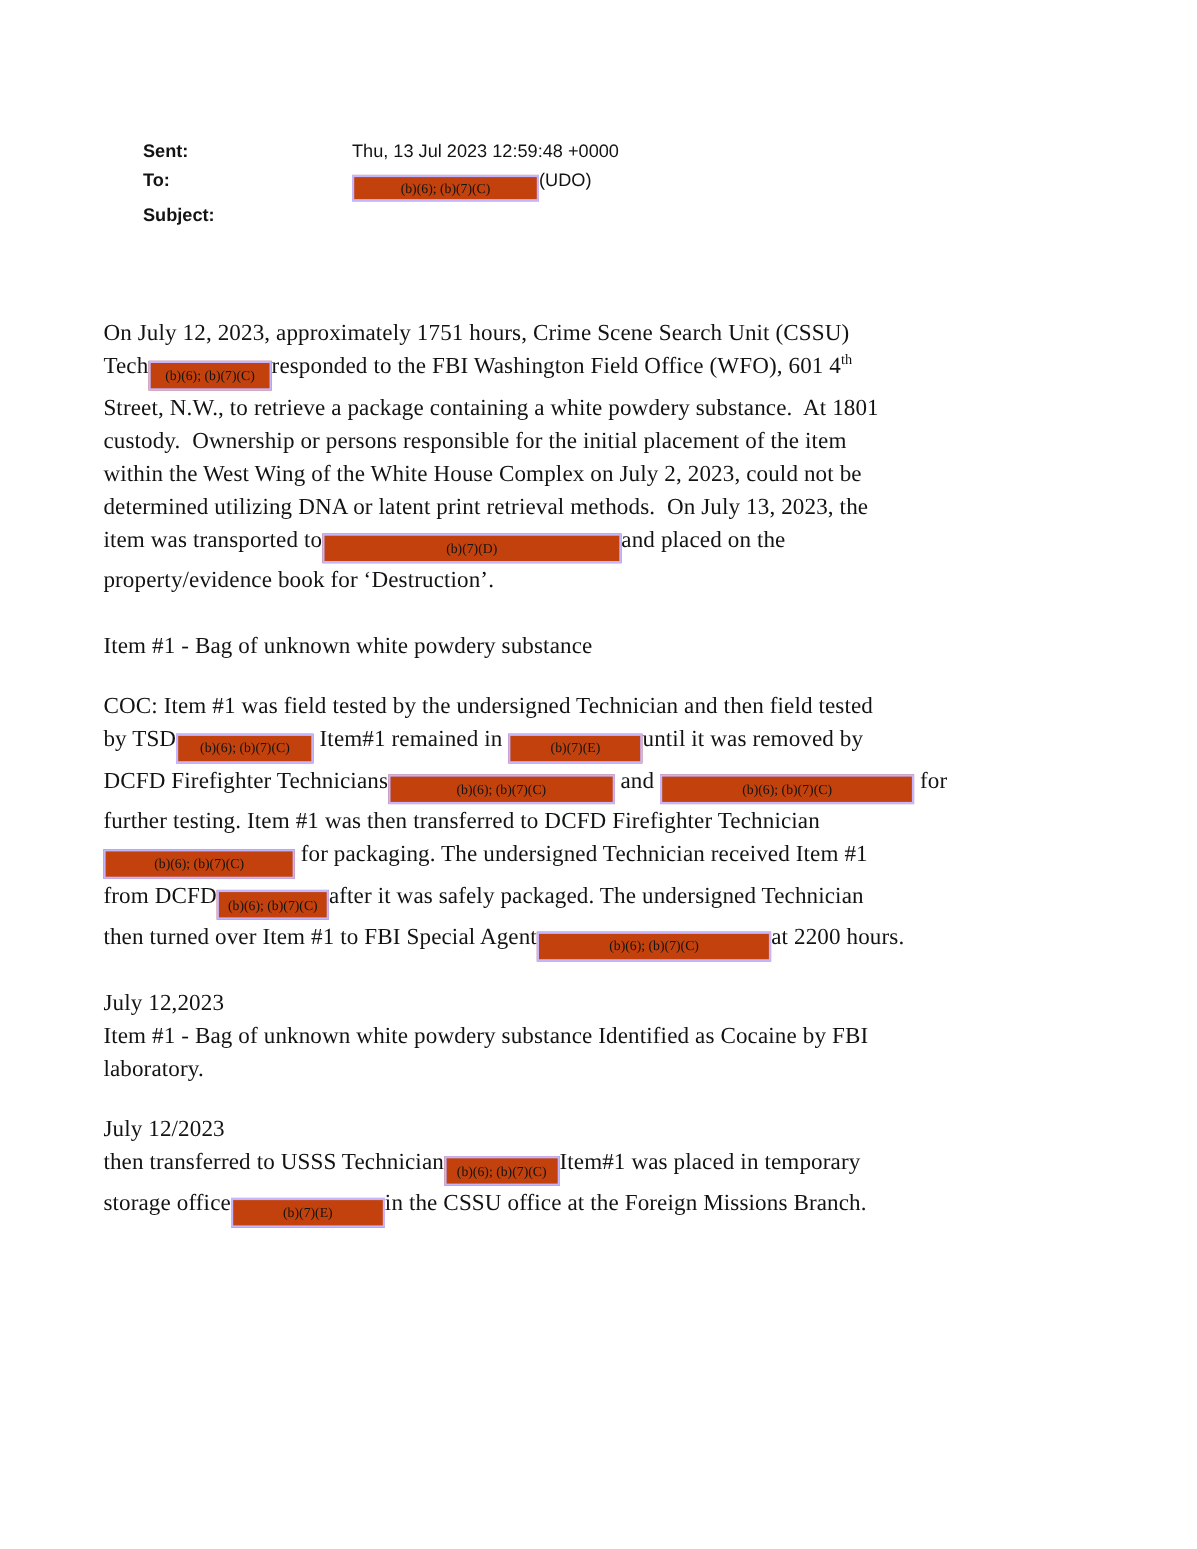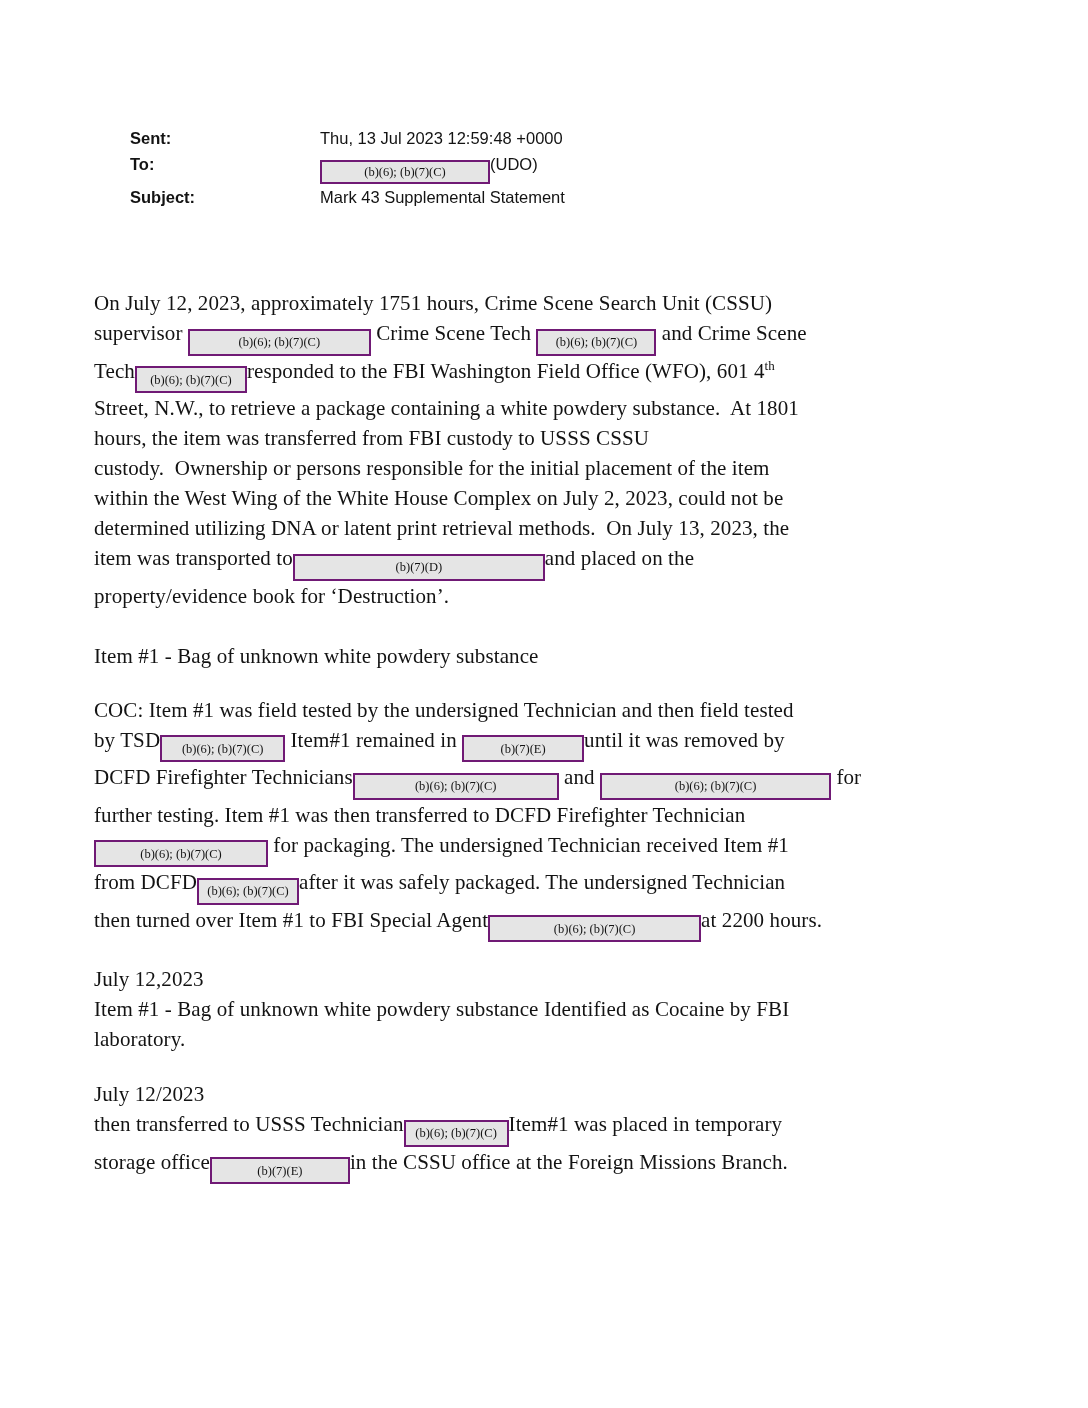--- a/index.html
+++ b/index.html
@@ -33,22 +33,22 @@
     line-height: 30px;
     white-space: pre;
   }
   .run { white-space: pre; }
   
   .redact {
     display: inline-flex;
     align-items: center;
     justify-content: center;
     box-sizing: border-box;
-    border: 2px solid #701a75;
-    background: #e5e5e5;
+    border: 2px solid #c4b5fd;
+    background: #c2410c;
     height: 27px;
     padding: 0 3px;
     font-size: 12.5px;
     letter-spacing: 0;
     vertical-align: -6px;
     white-space: nowrap;
     overflow: hidden;
   }
   .hredact {
     height: 24px;
@@ -68,35 +68,32 @@
   <div class="hrow">
     <span class="hlabel">Sent:</span>
     <span class="hvalue">Thu, 13 Jul 2023 12:59:48 +0000</span>
   </div>
   <div class="hrow">
     <span class="hlabel">To:</span>
     <span class="hvalue"><span class="redact hredact" style="width:170px">(b)(6); (b)(7)(C)</span><span>(UDO)</span></span>
   </div>
   <div class="hrow">
     <span class="hlabel">Subject:</span>
-    <span class="hvalue">Mark 43 Supplemental Statement</span>
   </div>
 </div>
 
 <div class="doc">
     <div class="block" style="margin-top: 78px;">
       <div class="line"><span class="run">On July 12, 2023, approximately 1751 hours, Crime Scene Search Unit (CSSU)</span></div>
-      <div class="line"><span class="run">supervisor </span><span class="redact" style="width: 183px;">(b)(6); (b)(7)(C)</span><span class="run"> Crime Scene Tech </span><span class="redact" style="width: 120px;">(b)(6); (b)(7)(C)</span><span class="run"> and Crime Scene</span></div>
       <div class="line"><span class="run">Tech</span><span class="redact" style="width: 112px;">(b)(6); (b)(7)(C)</span><span class="run">responded to the FBI Washington Field Office (WFO), 601 4</span><sup class="sup">th</sup></div>
       <div class="line"><span class="run">Street, N.W., to retrieve a package containing a white powdery substance.  At 1801</span></div>
-      <div class="line"><span class="run">hours, the item was transferred from FBI custody to USSS CSSU</span></div>
       <div class="line"><span class="run">custody.  Ownership or persons responsible for the initial placement of the item</span></div>
       <div class="line"><span class="run">within the West Wing of the White House Complex on July 2, 2023, could not be</span></div>
       <div class="line"><span class="run">determined utilizing DNA or latent print retrieval methods.  On July 13, 2023, the</span></div>
-      <div class="line"><span class="run">item was transported to</span><span class="redact" style="width: 252px;">(b)(7)(D)</span><span class="run">and placed on the</span></div>
+      <div class="line"><span class="run">item was transported to</span><span class="redact" style="width: 272px;">(b)(7)(D)</span><span class="run">and placed on the</span></div>
       <div class="line"><span class="run">property/evidence book for ‘Destruction’.</span></div>
     </div>
     <div class="block" style="margin-top: 30px;">
       <div class="line"><span class="run">Item #1 - Bag of unknown white powdery substance</span></div>
     </div>
     <div class="block" style="margin-top: 24px;">
       <div class="line"><span class="run">COC: Item #1 was field tested by the undersigned Technician and then field tested</span></div>
       <div class="line"><span class="run">by TSD</span><span class="redact" style="width: 125px;">(b)(6); (b)(7)(C)</span><span class="run"> Item#1 remained in </span><span class="redact" style="width: 122px;">(b)(7)(E)</span><span class="run">until it was removed by</span></div>
       <div class="line"><span class="run">DCFD Firefighter Technicians</span><span class="redact" style="width: 206px;">(b)(6); (b)(7)(C)</span><span class="run"> and </span><span class="redact" style="width: 231px;">(b)(6); (b)(7)(C)</span><span class="run"> for</span></div>
       <div class="line"><span class="run">further testing. Item #1 was then transferred to DCFD Firefighter Technician</span></div>

